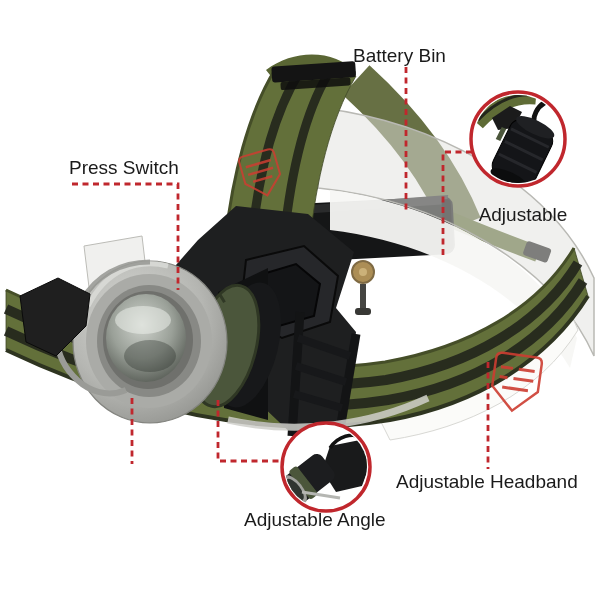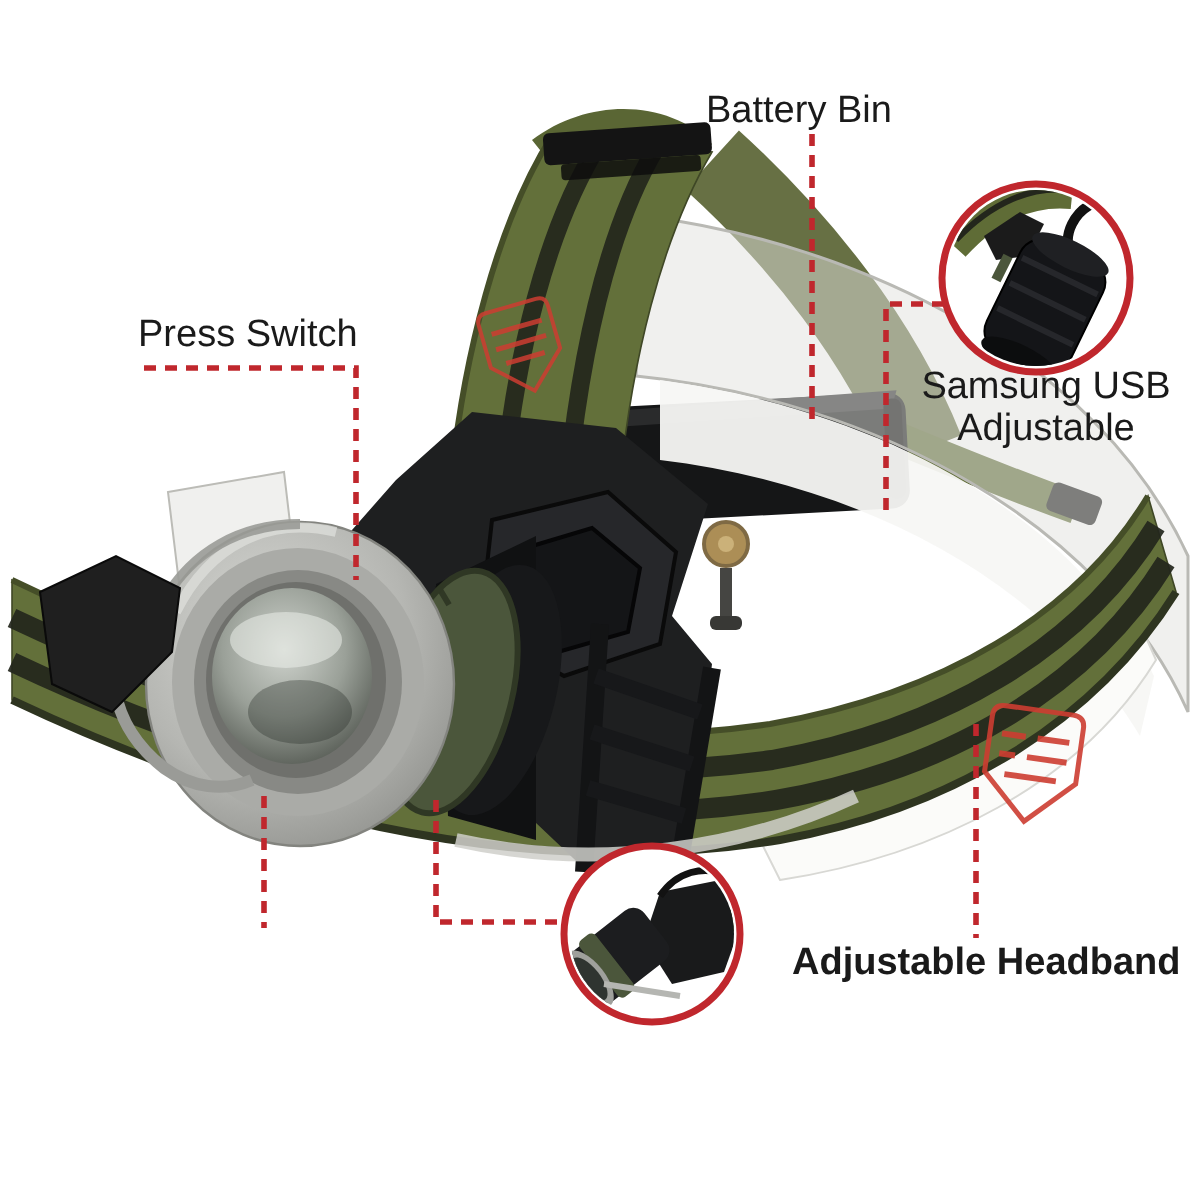--- a/index.html
+++ b/index.html
@@ -168,21 +168,22 @@
       <path d="M302,492 L340,498" stroke="#b5b6b2" stroke-width="3"></path>
     </g>
   </g>
 </svg>
 
 <div class="lbl" style="left:353px;top:45px;">Battery Bin</div>
 
 <div class="lbl" style="left:69px;top:157px;">Press Switch</div>
 
 <div class="lbl lbl-center" style="left:433px;top:183px;width:180px;">
-  <span>Samsung USB</span><br>
+  <br>
   <span>Adjustable</span>
 </div>
 
 
+<div class="lbl" style="left:244px;top:509px;">Adjustable Angle</div>
 
-<div class="lbl" style="left:396px;top:471px;font-weight:bold;">Adjustable Headband</div>
+<div class="lbl" style="left:396px;top:471px;">Adjustable Headband</div>
 
 </div>
 
 </body></html>

